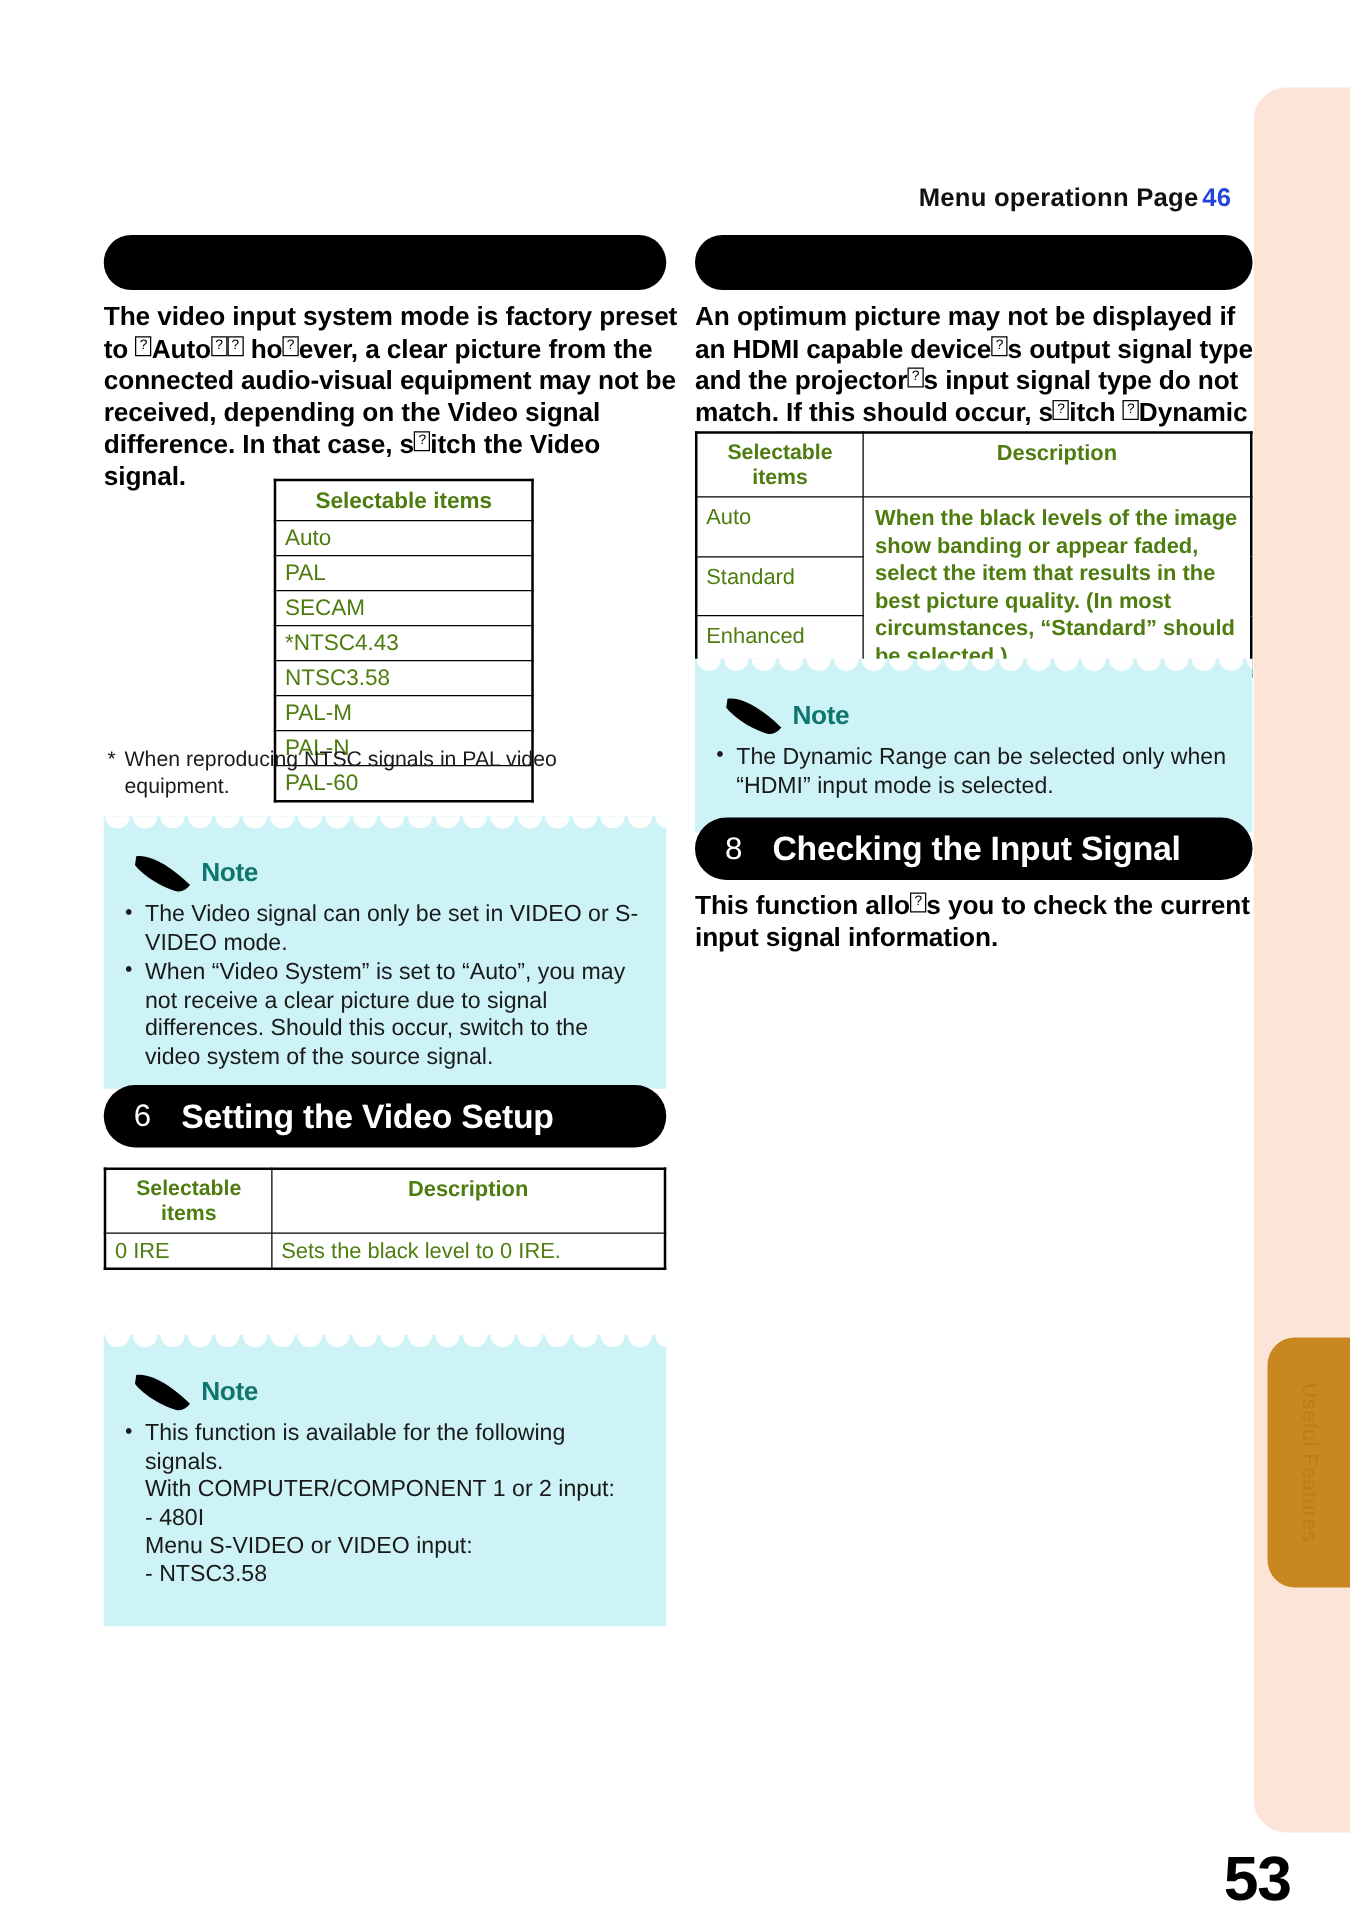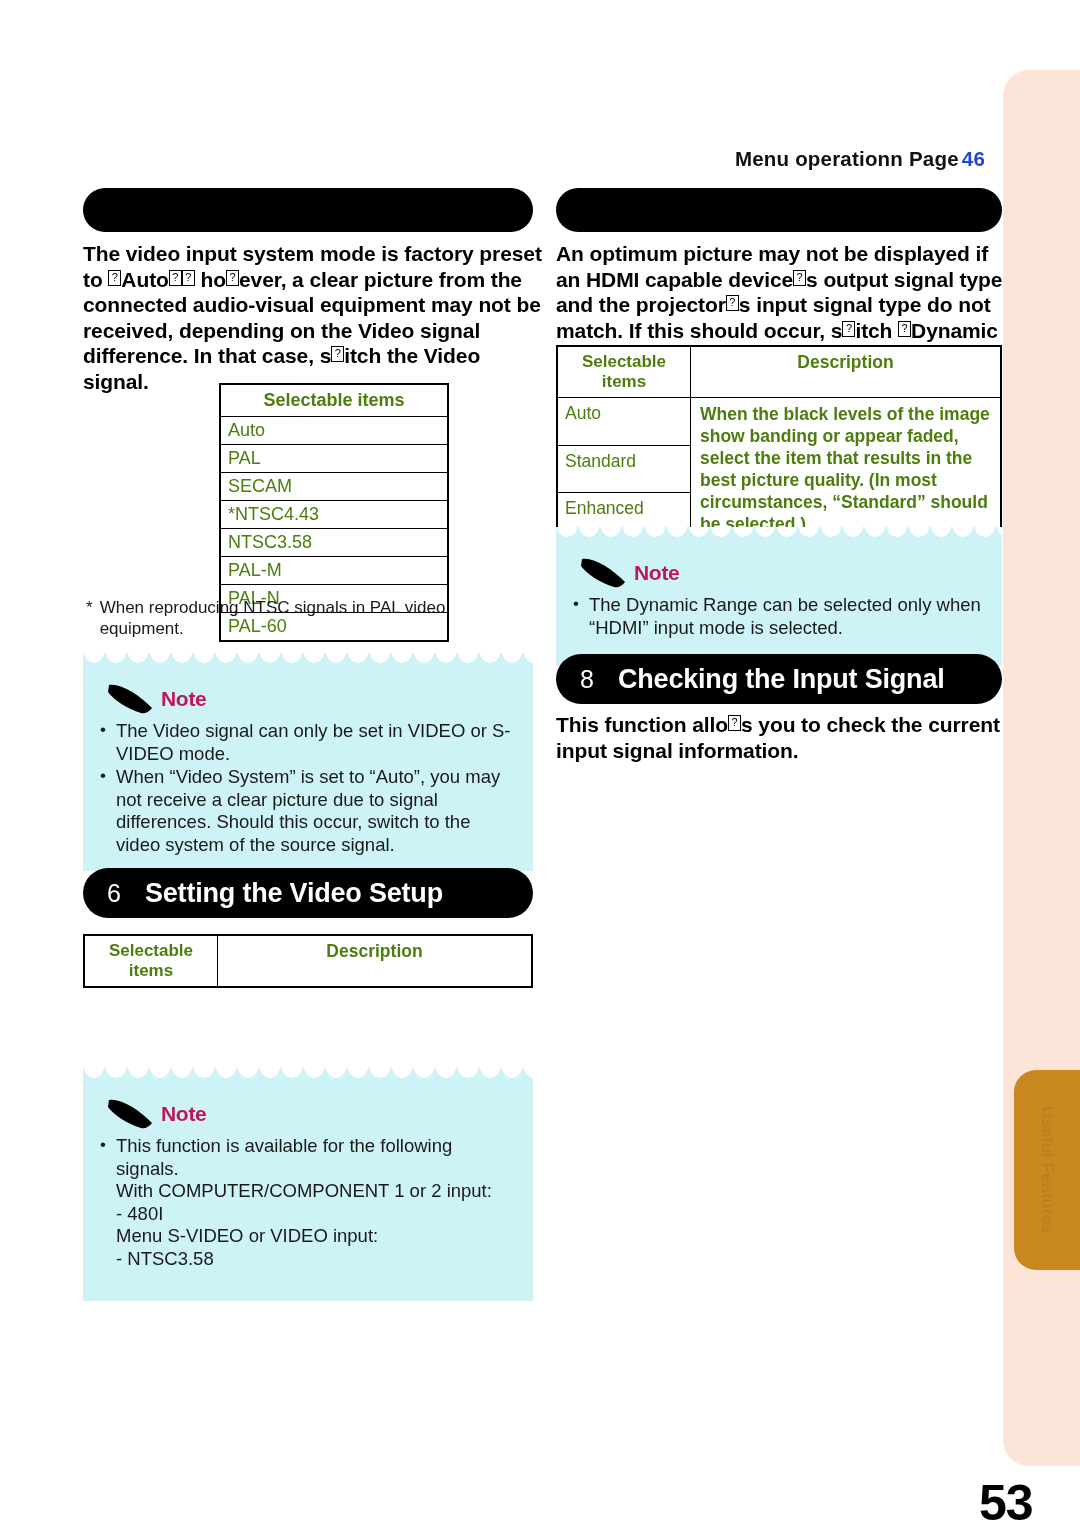--- a/index.html
+++ b/index.html
@@ -76,21 +76,21 @@
     border-collapse:collapse;background:#fff;
     font-size:17.5px;color:#4d7c0f;
   }
   table.tbl td,table.tbl th{
     border:1.6px solid #000;padding:3px 7px;
     font-weight:normal;text-align:left;vertical-align:top;
   }
   table.tbl th{font-weight:bold;text-align:center;padding:5px 7px;}
   table.tbl.outer{border:2.6px solid #000;}
 
-  .tbl-items{width:230px;}
+  .tbl-items{width:208px;}
   .tbl-items th{font-size:18px;}
   .tbl-items td{padding:2px 7px;font-size:18px;}
 
   .tbl-dyn{width:100%;}
   .tbl-dyn th.c1{width:118px;font-size:17px;line-height:20px;}
   .tbl-dyn td.c1{font-size:17.5px;padding:5px 7px;}
   .tbl-dyn td.desc{font-size:17.5px;line-height:22px;padding:5px 9px;font-weight:bold;}
 
   .tbl-ire{width:100%;}
   .tbl-ire th.c1{width:118px;font-size:17px;line-height:20px;}
@@ -110,21 +110,21 @@
   .note:before{
     content:"";position:absolute;left:0;top:0;right:0;height:11px;
     background:
       radial-gradient(circle at 11px 0, #ffffff 9.5px, rgba(255,255,255,0) 10px);
     background-size:22px 22px;background-repeat:repeat-x;
   }
   .note-hd{
     display:flex;align-items:center;gap:2px;margin:0 0 5px 6px;
   }
   .note-icon{flex:none;}
-  .note-title{font-size:21px;font-weight:bold;color:#be185d;letter-spacing:-.3px;}
+  .note-title{font-size:21px;font-weight:bold;color:#0f766e;letter-spacing:-.3px;}
   .note ul{margin:0;padding:0;list-style:none;}
   .note li{
     font-size:18.5px;line-height:22.5px;color:#1a1a1a;
     padding-left:17px;position:relative;margin-bottom:1px;
   }
   .note li:before{
     content:"\2022";position:absolute;left:1px;top:-1px;font-size:17px;
   }
   .note li .sub{display:block;}
 
@@ -214,20 +214,24 @@
     <thead>
       <tr>
         <th class="c1">
           <span>Selectable</span><br>
           <span>items</span>
         </th>
         <th>Description</th>
       </tr>
     </thead>
     <tbody id="ire-rows">
+        <tr>
+          <td class="c1">0 IRE</td>
+          <td>Sets the black level to 0 IRE.</td>
+        </tr>
       </tbody>
   </table>
 
   <div class="note" style="position:absolute;top:1068px;left:0;width:450px;box-sizing:border-box;padding-bottom:30px;">
     <div class="note-hd">
       <svg class="note-icon" width="54" height="32" viewBox="0 0 54 32">
         <path d="M4 2 C16 0 34 12 47 25 C44 29 40 31 36 30 C22 26 8 16 3 9 Z" fill="#000"></path>
       </svg>
       <span class="note-title">Note</span>
     </div>

